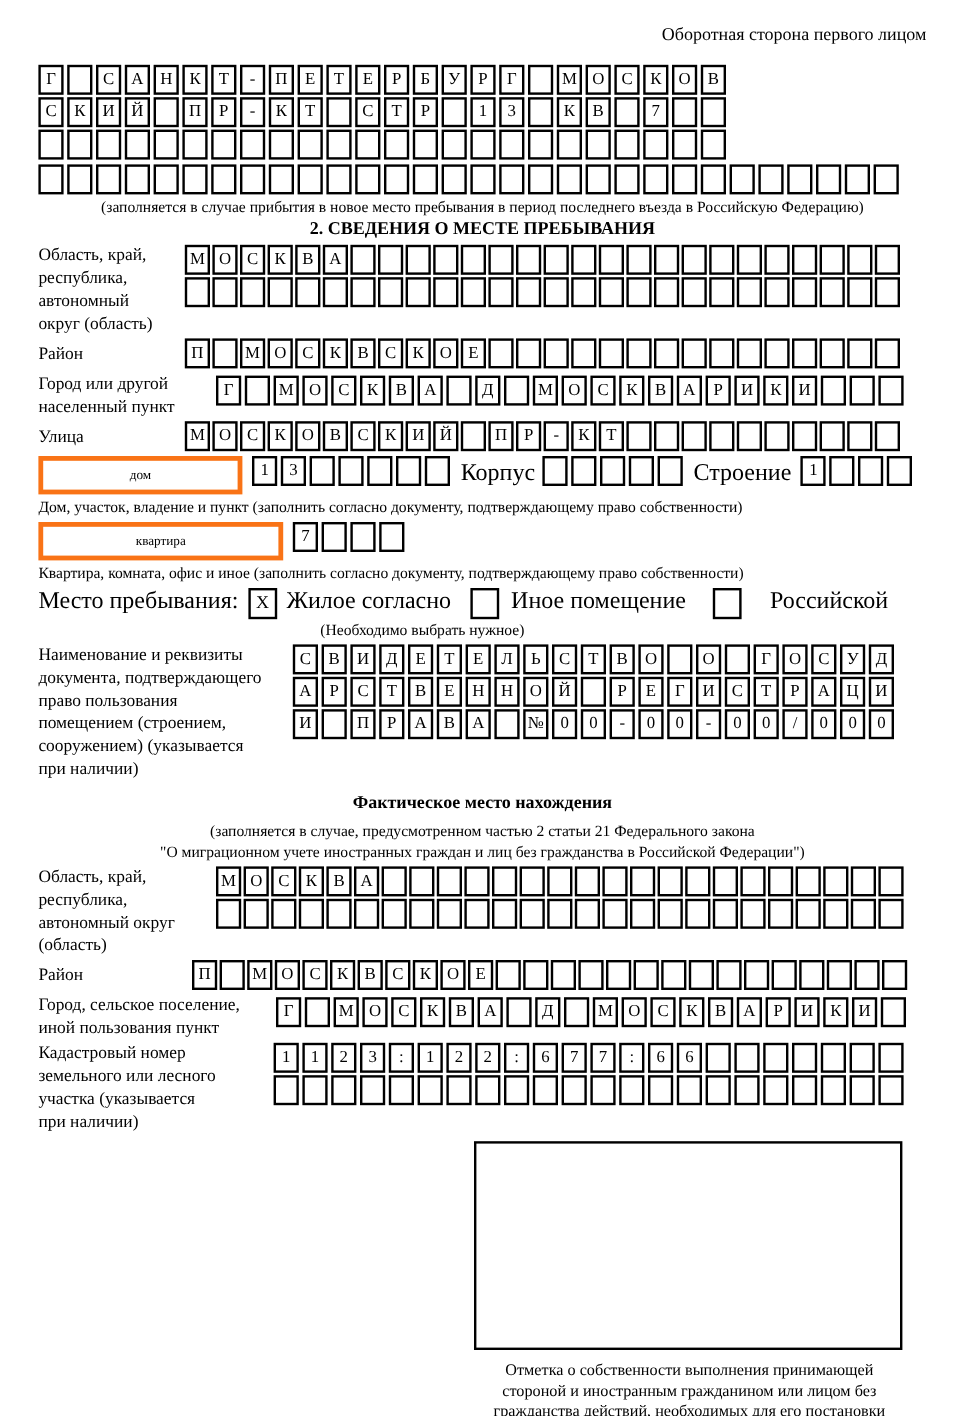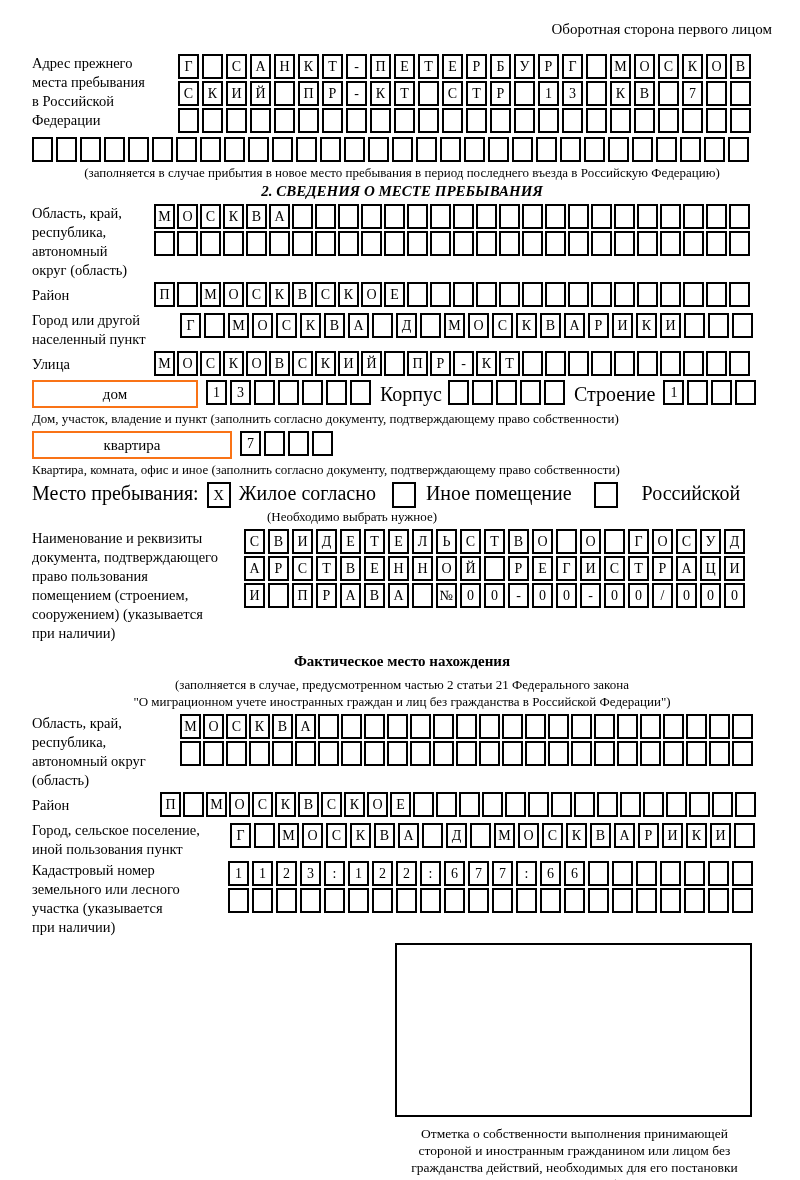--- a/index.html
+++ b/index.html
@@ -15,47 +15,41 @@
   .rows{flex:0 0 auto;}
   .boxrow{display:flex;height:26px;margin-bottom:1px;}
   .cell{
     flex:0 0 auto;width:17px;height:21px;border:2px solid #000;margin-right:2px;
     display:inline-flex;align-items:center;justify-content:center;
     font-size:14px;line-height:21px;
   }
   .g3 .cell{margin-right:3px;}
   .note{font-size:13px;line-height:17px;}
   .note.center{text-align:center;}
-  .h2{font-weight:bold;font-size:15px;text-align:center;margin:2px 0 4px 0;font-style:italic;}
+  .h2{font-weight:bold;font-size:15px;text-align:center;margin:2px 0 4px 0;}
   .bigbox{
-    flex:0 0 auto;border:2px solid #f97316;height:24px;display:inline-flex;
-    align-items:center;justify-content:center;font-size:15px;
+    flex:0 0 auto;border:4px solid #f97316;height:24px;display:inline-flex;
+    align-items:center;justify-content:center;font-size:11px;
   }
   .inline-lbl{font-size:20px;line-height:28px;flex:0 0 auto;}
   .checkbox{
     flex:0 0 auto;width:20px;height:22px;border:2px solid #000;margin:1px 0 0 0;
     display:inline-flex;align-items:center;justify-content:center;font-size:15px;
   }
   .mesto-row{display:flex;align-items:flex-start;margin:3px 0 0 0;}
   .stamp-box{border:2px solid #000;width:353px;height:170px;margin:6px 0 0 363px;}
   .stamp-cap{width:425px;margin:8px 0 0 330px;text-align:center;font-size:13.5px;line-height:17px;}
   .fact-title{font-weight:bold;font-size:15px;text-align:center;margin:10px 0 6px 0;}
 </style>
 </head>
 <body>
 
 <div class="hdr-note">Оборотная сторона первого лицом</div>
 
 <div class="grp">
-  <div class="lbl" style="width:146px">
-    <div>Адрес прежнего</div>
-    <div>места пребывания</div>
-    <div>в Российской</div>
-    <div>Федерации</div>
-  </div>
   <div class="rows">
     <div class="boxrow g3">
         <span class="cell">Г</span>
         <span class="cell"></span>
         <span class="cell">С</span>
         <span class="cell">А</span>
         <span class="cell">Н</span>
         <span class="cell">К</span>
         <span class="cell">Т</span>
         <span class="cell">-</span>

